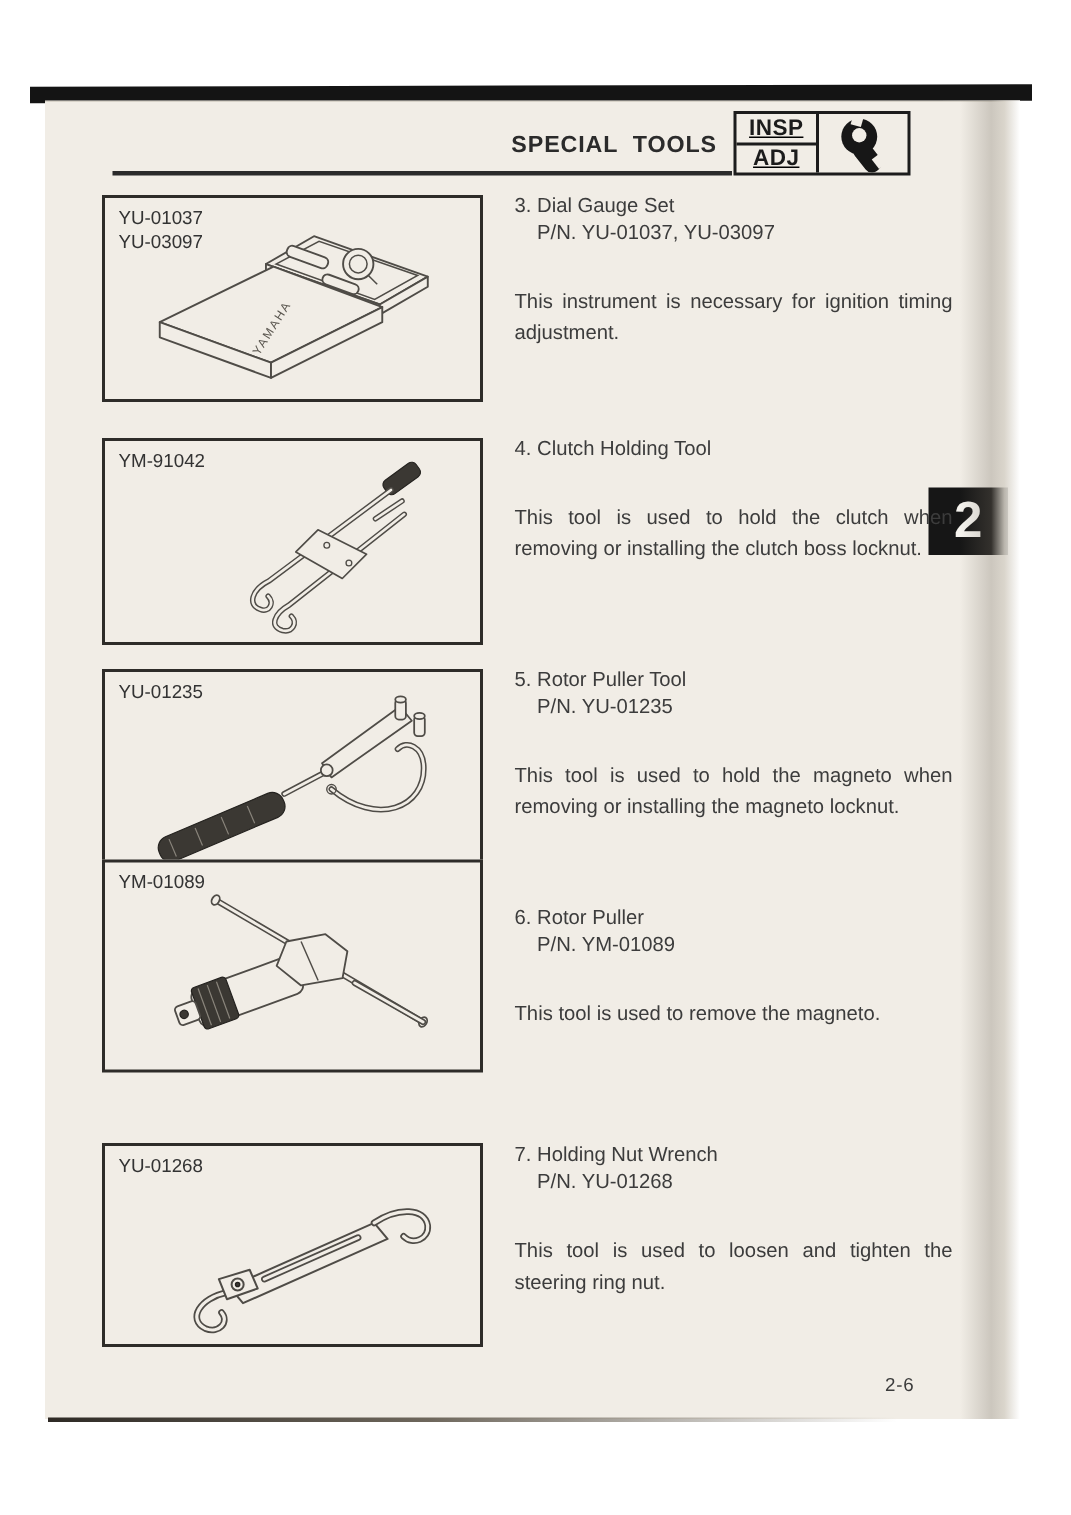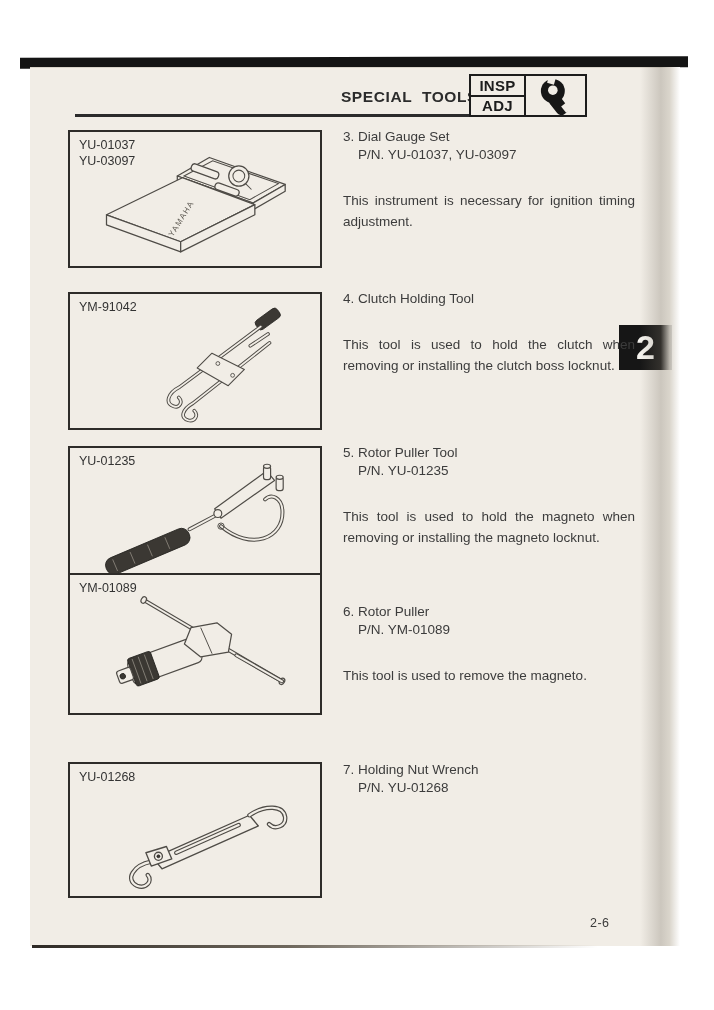--- a/index.html
+++ b/index.html
@@ -28,22 +28,22 @@
   
   .page-title {
     position:absolute; top:21px; right:202px; margin:0;
     font-size:15.5px; font-weight:bold; letter-spacing:0.6px; word-spacing:5px;
     color:#2b2b2b;
   }
   .title-rule {
     position:absolute; top:47px; left:45px; width:413px; height:3px; background:#2b2b2b;
   }
   .badge {
-    position:absolute; top:7px; left:439px; width:118px; height:43px;
-    border:2.5px solid #1c1c1c; display:flex; box-sizing:border-box; background:#f1ede6;
+    position:absolute; top:7px; left:459px; width:118px; height:43px;
+    border:2.5px solid #1c1c1c; display:flex; box-sizing:border-box; background:#f1ede6;text-decoration:underline;
   }
   .badge-labels { width:53px; display:flex; flex-direction:column; border-right:2.5px solid #1c1c1c; }
   .badge-cell {
     flex:1; display:flex; align-items:center; justify-content:center;
     font-size:15px; font-weight:bold; color:#1c1c1c; letter-spacing:0.3px;
   }
   .badge-cell.top { border-bottom:2.5px solid #1c1c1c; }
   .badge-icon-cell { flex:1; position:relative; }
   .badge-icon-cell svg { position:absolute; inset:0; width:100%; height:100%; }
   
@@ -244,20 +244,21 @@
           <path class="d" d="M76,96 C56,100 46,116 60,123 C70,127 78,118 72,111"></path>
           <path class="l" d="M76,96 C56,100 46,116 60,123 C70,127 78,118 72,111"></path>
           <polygon class="s" points="70,86 93,79 99,93 76,101"></polygon>
           <circle class="s" cx="84" cy="90" r="4.5"></circle>
           <circle class="dark" cx="84" cy="90" r="1.6"></circle>
         </svg>
       </figure>
       <div class="tool-text">
         <div class="tool-head"><span>7.</span> <span>Holding Nut Wrench</span></div>
         <div class="tool-pn">P/N. YU-01268</div>
+        <div class="tool-desc">This tool is used to loosen and tighten the steering ring nut.</div>
       </div>
     </section>
 
     <div class="page-number">2-6</div>
     <div class="bottom-line"></div>
     <div class="page-edge-shade"></div>
   </div>
 </div>
 
 </body></html>

